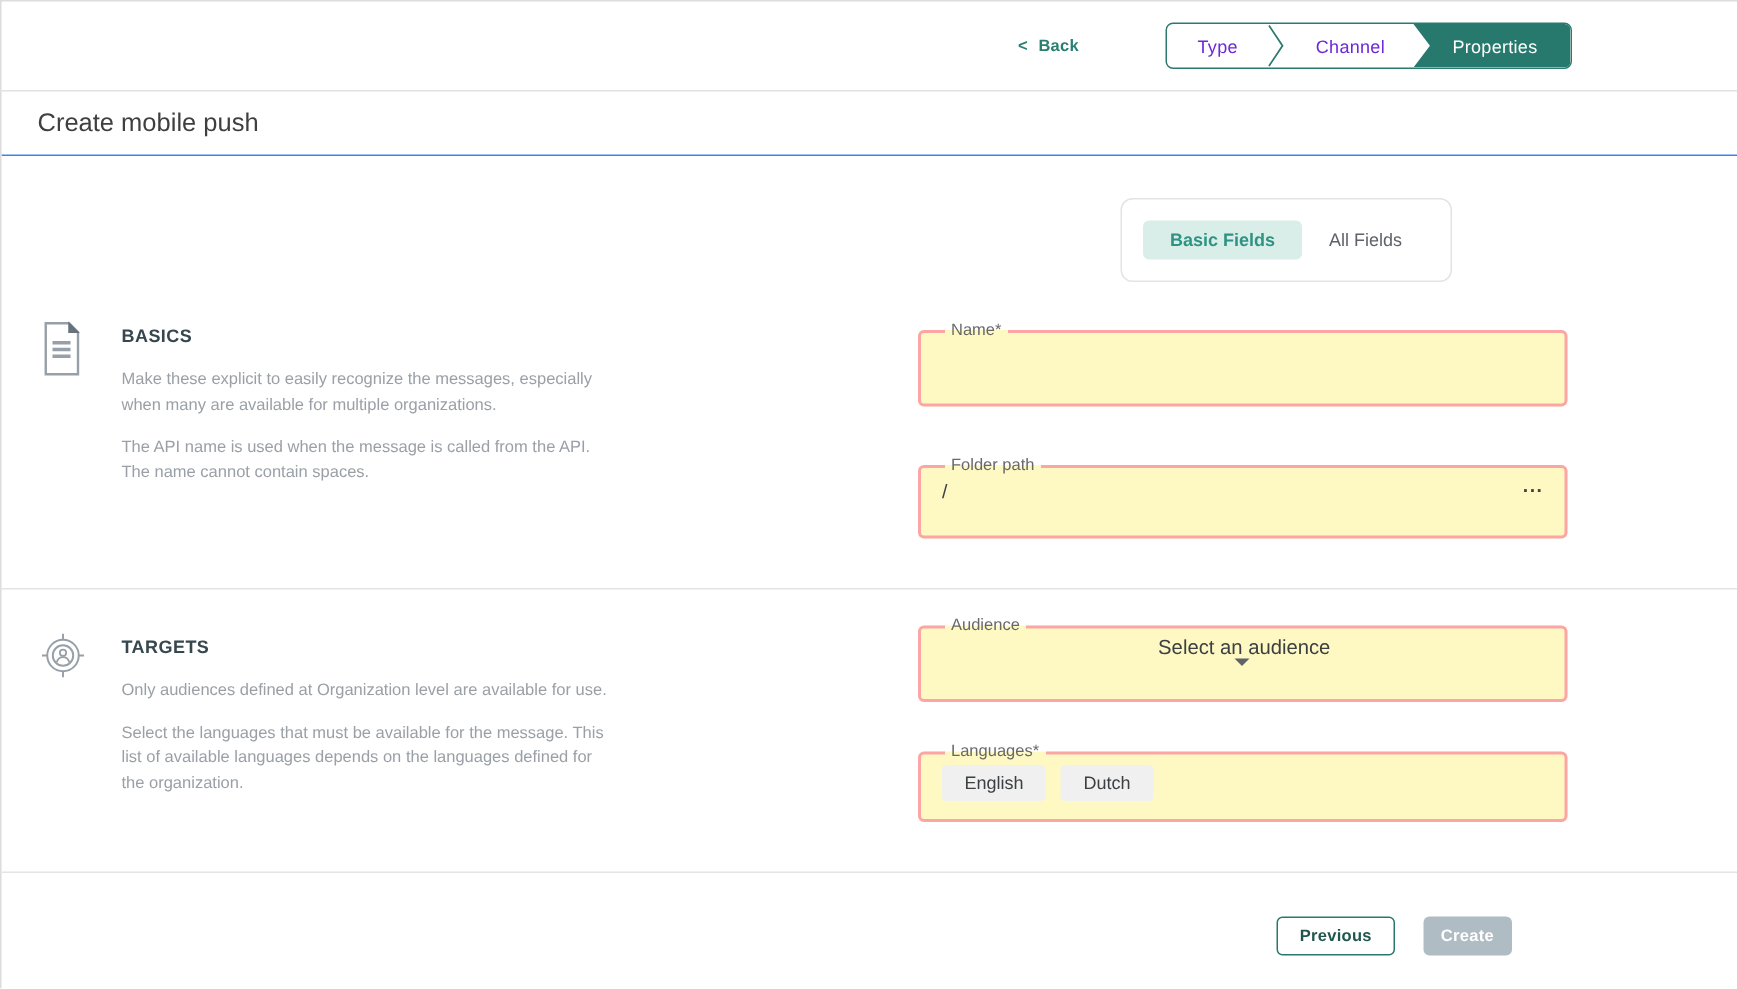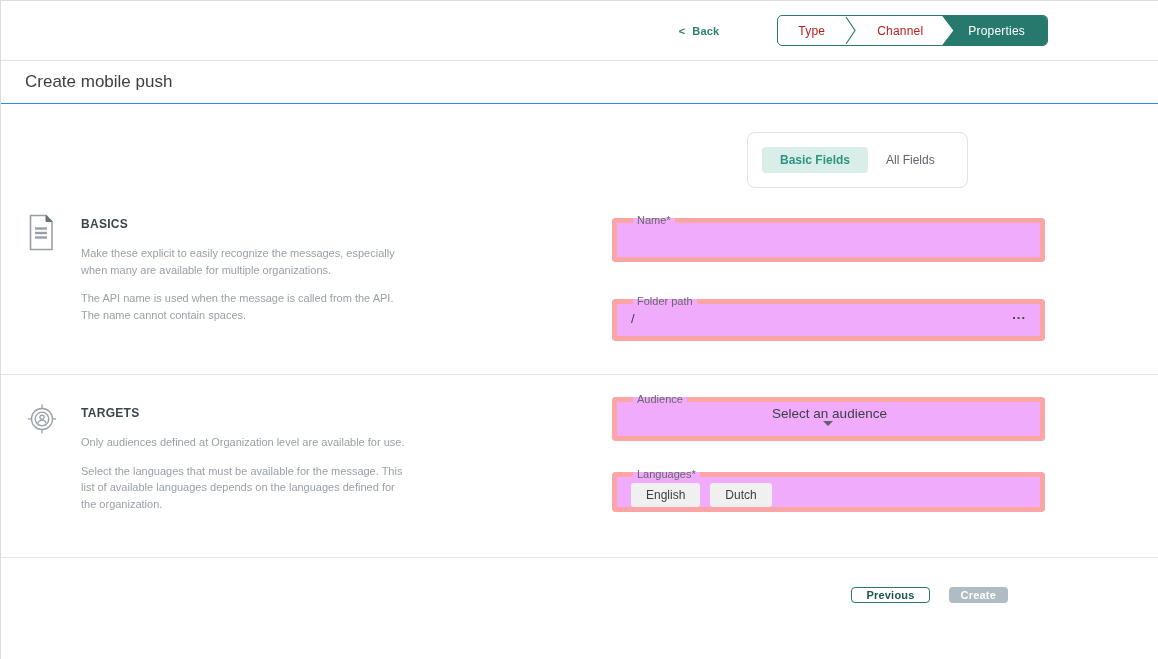--- a/index.html
+++ b/index.html
@@ -20,21 +20,21 @@
     display: flex; align-items: center; gap: 7px;
     color: #2b7f72; font-size: 11px; font-weight: bold; cursor: pointer;
     margin-right: 58px; letter-spacing: .2px;
   }
   .stepper {
     display: inline-flex; align-items: stretch; height: 31px;
     border: 1px solid #2a7b6e; border-radius: 5px; overflow: hidden; background: #fff;
   }
   .step {
     display: flex; align-items: center; padding: 0 20px;
-    font-size: 12px; font-weight: 500; color: #b91c1c; letter-spacing: .2px;
+    font-size: 12px; font-weight: 500; color: #6d28d9; letter-spacing: .2px;
   }
   .step-sep { display:block; height: 29px; width: 12px; flex: 0 0 auto; }
   .step.active {
     background: #26796c; color: #fff;
     clip-path: polygon(0 0, 100% 0, 100% 100%, 0 100%, 11px 50%);
     margin-left: -1px; padding-left: 26px; padding-right: 22px;
   }
 
   
   .titlebar { height: 43px; border-bottom: 1px solid #3b82f6; display:flex; align-items:center; padding-left: 24px; }
@@ -58,22 +58,22 @@
   .section-heading { font-size: 12px; font-weight: bold; color: #37474f; letter-spacing: .3px; margin-bottom: 14px; margin-top: 3px; }
   .section-desc { font-size: 11px; color: #9aa0a6; line-height: 1.5; margin-bottom: 12px; }
   .section-right { width: 433px; flex: 0 0 auto; }
 
   .sec-basics { margin-top: 40px; padding-bottom: 33px; }
   .sec-targets { padding-top: 28px; padding-bottom: 33px; }
   .divider { border: none; border-top: 1px solid #e4e4e4; height: 0; }
 
   
   fieldset.field {
-    border: 5px solid #fca5a5; border-radius: 4px;
-    padding: 0 12px 0 14px; background: #f0abfc; width: 100%;
+    border: 2px solid #fca5a5; border-radius: 4px;
+    padding: 0 12px 12px 14px; background: #fef9c3; width: 100%;
   }
   fieldset.field legend {
     font-size: 11px; color: #686868; padding: 0 4px; margin-left: 2px; line-height: 13px;
   }
   .field-input {
     border: none; outline: none; width: 100%; height: 24px;
     font-size: 13px; font-family: inherit; color: #3c4043; background: transparent;
     margin-bottom: 6px;
   }
   .field-row { display: flex; align-items: center; justify-content: space-between; padding-bottom: 8px; }
@@ -88,21 +88,21 @@
   .f-audience { margin-top: -10px; }
   .f-languages { margin-top: 27px; padding-bottom: 24px; }
   .chips-row { display: flex; gap: 10px; padding-top: 2px; }
   .chip {
     background: #f0f0f0; border-radius: 3px; padding: 5px 15px;
     font-size: 12px; color: #3c4043; cursor: pointer;
   }
 
   
   .footer-row { padding: 29px 150px 0 0; display: flex; justify-content: flex-end; gap: 19px; }
-  .btn { font-family: inherit; font-size: 11px; font-weight: bold; border-radius: 4px; height: 16px; cursor: pointer; letter-spacing: .2px; }
+  .btn { font-family: inherit; font-size: 11px; font-weight: bold; border-radius: 4px; height: 26px; cursor: pointer; letter-spacing: .2px; }
   .btn-previous { background: #fff; border: 1px solid #26796c; color: #21564e; padding: 0 14px; }
   .btn-create { background: #b0bcc3; border: none; color: #fff; padding: 0 12px; }
 
   svg .ln { stroke: #97a0a8; fill: none; }
 </style>
 </head>
 <body>
 
 <div class="page">
 

